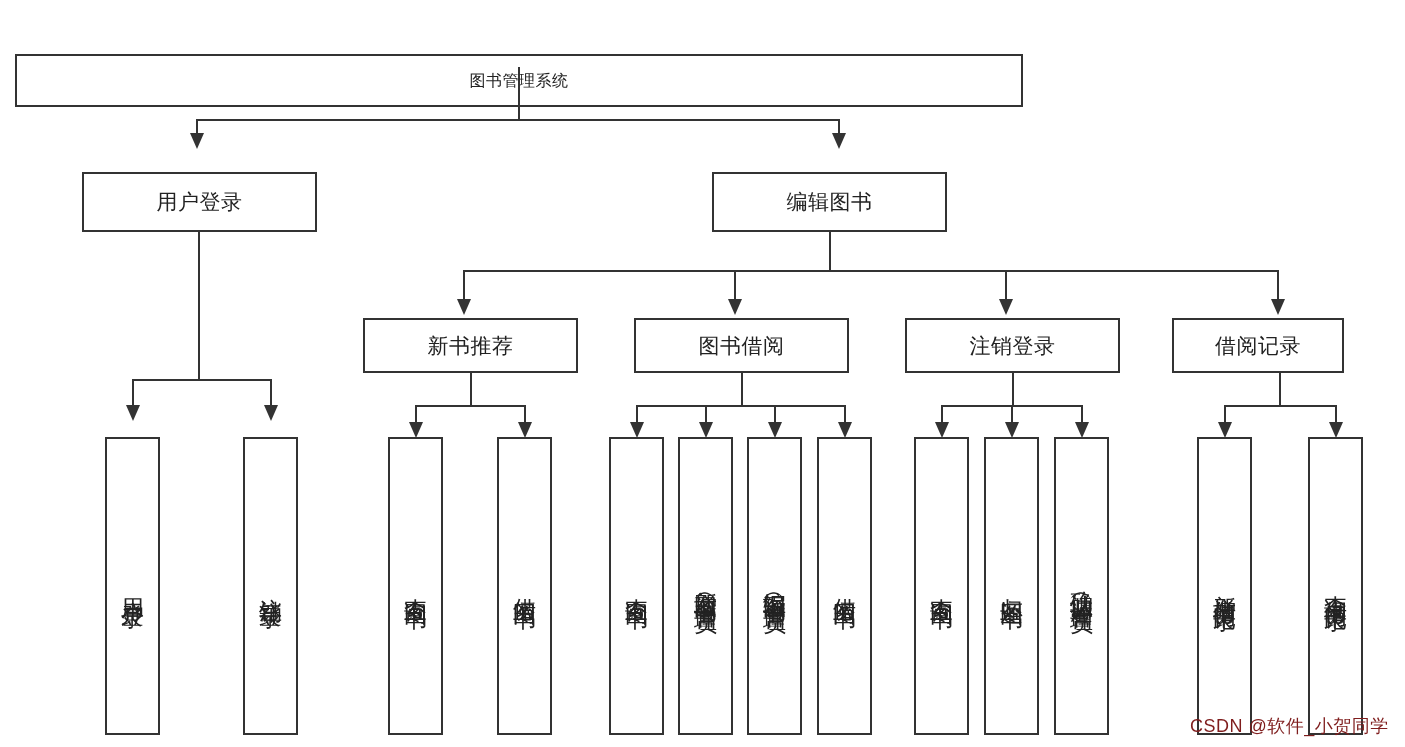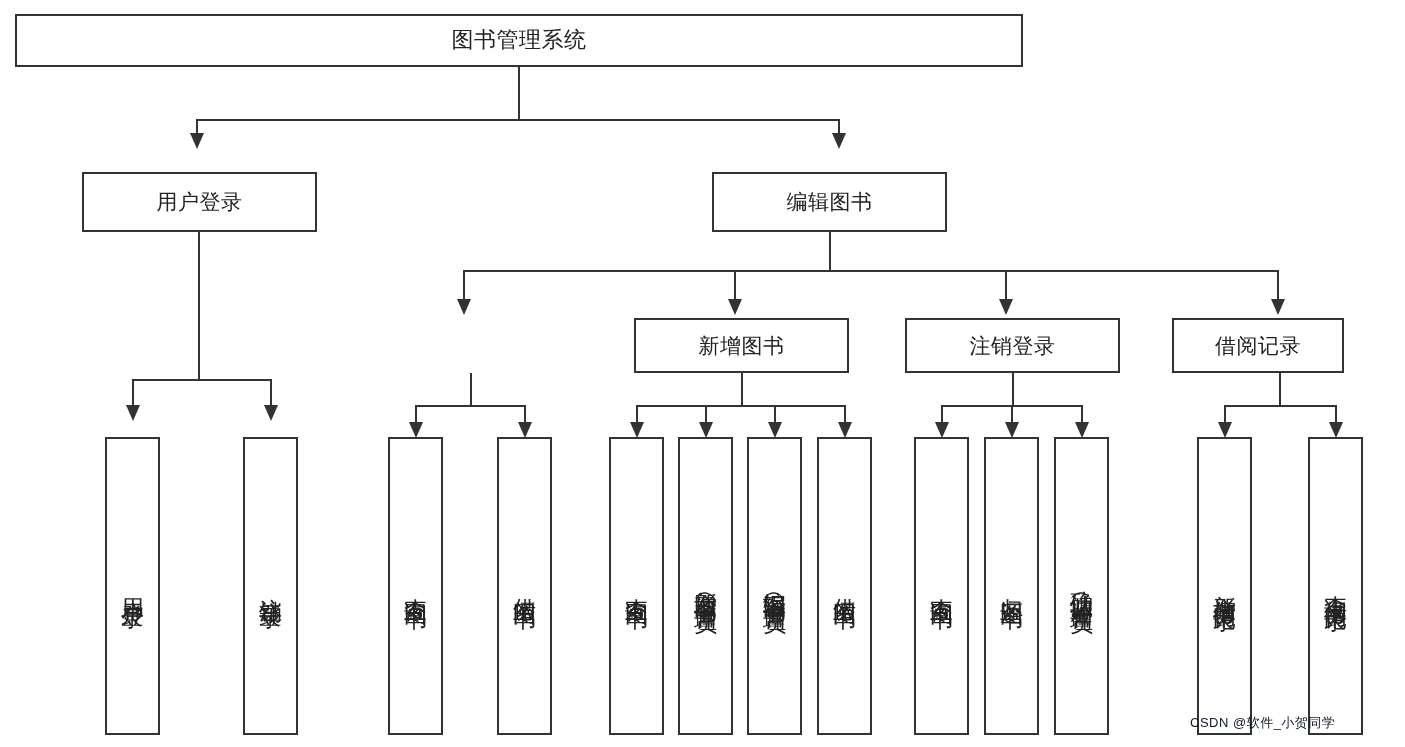--- a/index.html
+++ b/index.html
@@ -28,21 +28,22 @@
     align-items: center;
     justify-content: center;
     color: #222222;
   }
   .node.horiz {
     font-size: 21px;
     letter-spacing: 0.5px;
     line-height: 1.2;
   }
   .node.root {
-    font-size: 22px;
+    font-size: 16px;
+    margin-top: 40px;
   }
   .node.vert {
     writing-mode: vertical-rl;
     text-orientation: upright;
     font-size: 23px;
     letter-spacing: 3px;
     line-height: 1.25;
     align-items: center;
     justify-content: center;
     padding: 6px 0;
@@ -65,22 +66,22 @@
     position: absolute;
     width: 0;
     height: 0;
     border-left: 7px solid transparent;
     border-right: 7px solid transparent;
     border-top: 16px solid #333333;
   }
   
   #watermark {
     position: absolute;
-    color: #0f172a;
-    font-size: 13px;
+    color: #7f1d1d;
+    font-size: 18px;
     white-space: nowrap;
     letter-spacing: 0.5px;
     left: 1190px;
     top: 714px;
   }
 </style>
 </head>
 <body>
 
 <div id="canvas">
@@ -117,22 +118,25 @@
   <div class="seg hline" style="left:463px; top:270px; width:816px;"></div>
   <div class="seg vline" style="left:463px; top:270px; height:32px;"></div>
   <div class="seg vline" style="left:734px; top:270px; height:32px;"></div>
   <div class="seg vline" style="left:1005px; top:270px; height:32px;"></div>
   <div class="seg vline" style="left:1277px; top:270px; height:32px;"></div>
   <div class="arrow" style="left:457px; top:299px;"></div>
   <div class="arrow" style="left:728px; top:299px;"></div>
   <div class="arrow" style="left:999px; top:299px;"></div>
   <div class="arrow" style="left:1271px; top:299px;"></div>
 
+  <div class="node horiz" style="left:363px; top:318px; width:215px; height:55px;">
+    <span>新书推荐</span>
+  </div>
   <div class="node horiz" style="left:634px; top:318px; width:215px; height:55px;">
-    <span>新增图书</span>
+    <span>图书借阅</span>
   </div>
   <div class="node horiz" style="left:905px; top:318px; width:215px; height:55px;">
     <span>注销登录</span>
   </div>
   <div class="node horiz" style="left:1172px; top:318px; width:172px; height:55px;align-items:center;">
     <span>借阅记录</span>
   </div>
 
   <div class="seg vline" style="left:470px; top:373px; height:33px;"></div>
   <div class="seg hline" style="left:415px; top:405px; width:111px;"></div>

